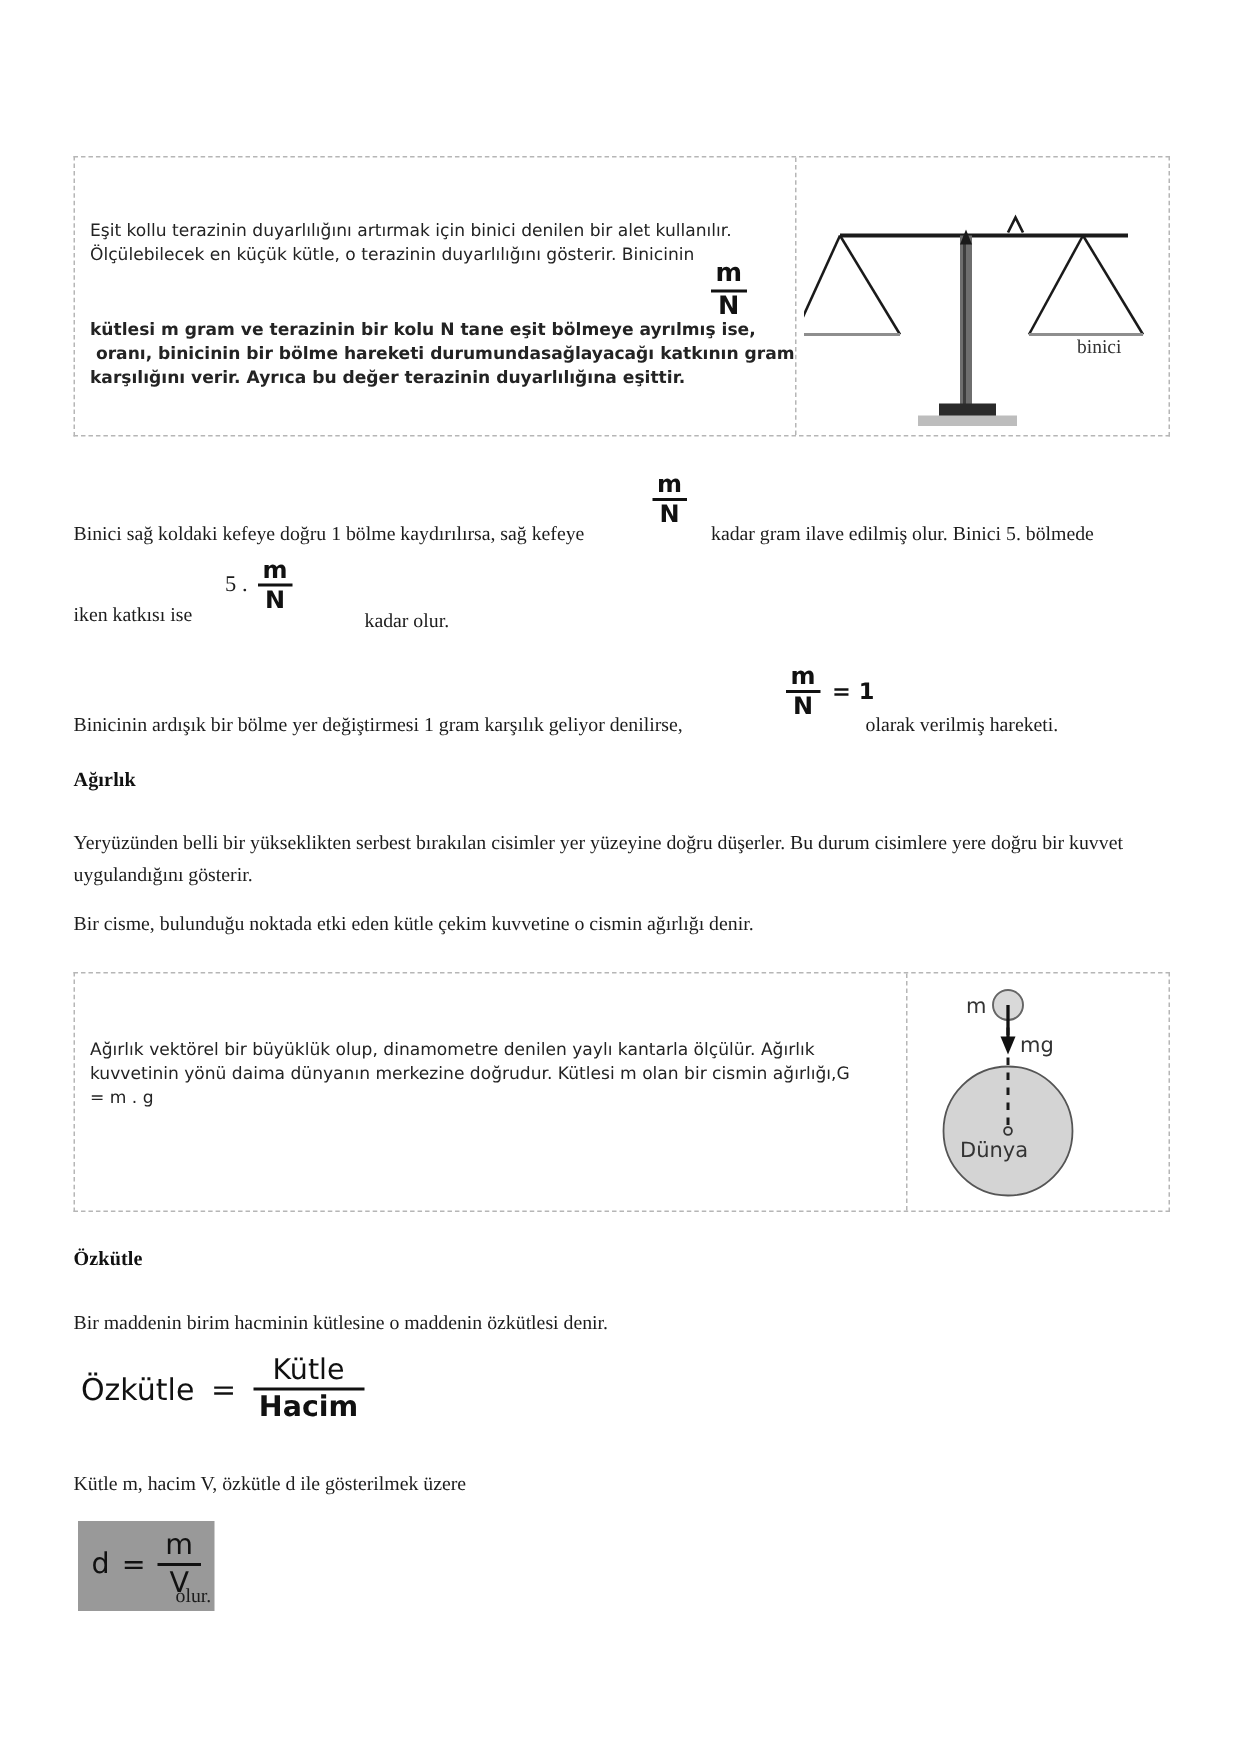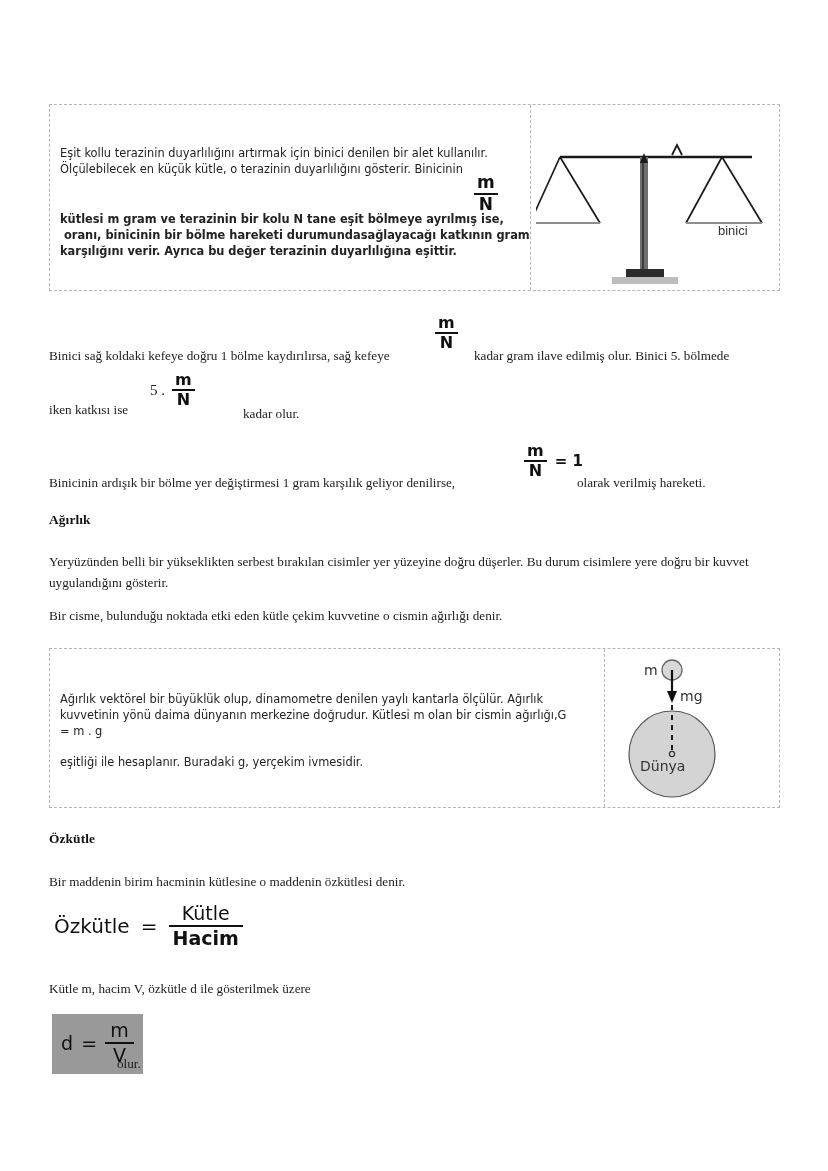--- a/index.html
+++ b/index.html
@@ -226,21 +226,21 @@
 
         <polygon points="108,42 104,52 112,52" fill="#1a1a1a"></polygon>
 
         <rect x="90" y="158" width="38" height="10" fill="#2b2b2b"></rect>
         <rect x="76" y="166" width="66" height="7" fill="#bdbdbd"></rect>
 
         <polyline points="136,44 141,34 146,44" fill="none" stroke="#1a1a1a" stroke-width="1.8"></polyline>
       </svg>
     </div>
 
-    <div class="diagram" style="left:668px; top:118px; font-family:Liberation Sans, sans-serif; font-size:13px; color:#333;text-align:center;">
+    <div class="diagram" style="left:668px; top:118px; font-family:Liberation Serif, serif; font-size:13px; color:#333;text-align:center;">
       <span>binici</span>
     </div>
   </div>
 
   <div class="para" style="left:49px; top:345px; width:380px;">
     <span>Binici sağ koldaki kefeye doğru 1 bölme kaydırılırsa, sağ kefeye</span>
   </div>
 
   <div class="inlineformula" style="left:435px; top:315px;">
     <span class="frac" style="font-size:16px;">
@@ -299,23 +299,20 @@
 
   <div class="infobox" style="left:49px; top:648px; width:731px; height:160px;">
     <div class="divider" style="left:554px;"></div>
 
     <div class="boxtext" style="left:10px; top:42px; width:535px;">
       <span class="ln">Ağırlık vektörel bir büyüklük olup, dinamometre denilen yaylı kantarla ölçülür. Ağırlık</span>
       <span class="ln">kuvvetinin yönü daima dünyanın merkezine doğrudur. Kütlesi m olan bir cismin ağırlığı,G</span>
       <span class="ln">= m . g</span>
     </div>
 
-    <div class="boxtext" style="left:10px; top:105px; width:535px;">
-      <span class="ln">eşitliği ile hesaplanır. Buradaki g, yerçekim ivmesidir.</span>
-    </div>
 
     <div class="diagram" style="left:560px; top:4px;">
       <svg width="170" height="152" viewBox="0 0 170 152">
 
         <circle cx="62" cy="101" r="43" fill="#d4d4d4" stroke="#555555" stroke-width="1.2"></circle>
 
         <line x1="62" y1="22" x2="62" y2="101" stroke="#1a1a1a" stroke-width="2" stroke-dasharray="5,5"></line>
 
         <circle cx="62" cy="101" r="2.6" fill="#d4d4d4" stroke="#333" stroke-width="1.2"></circle>
 

